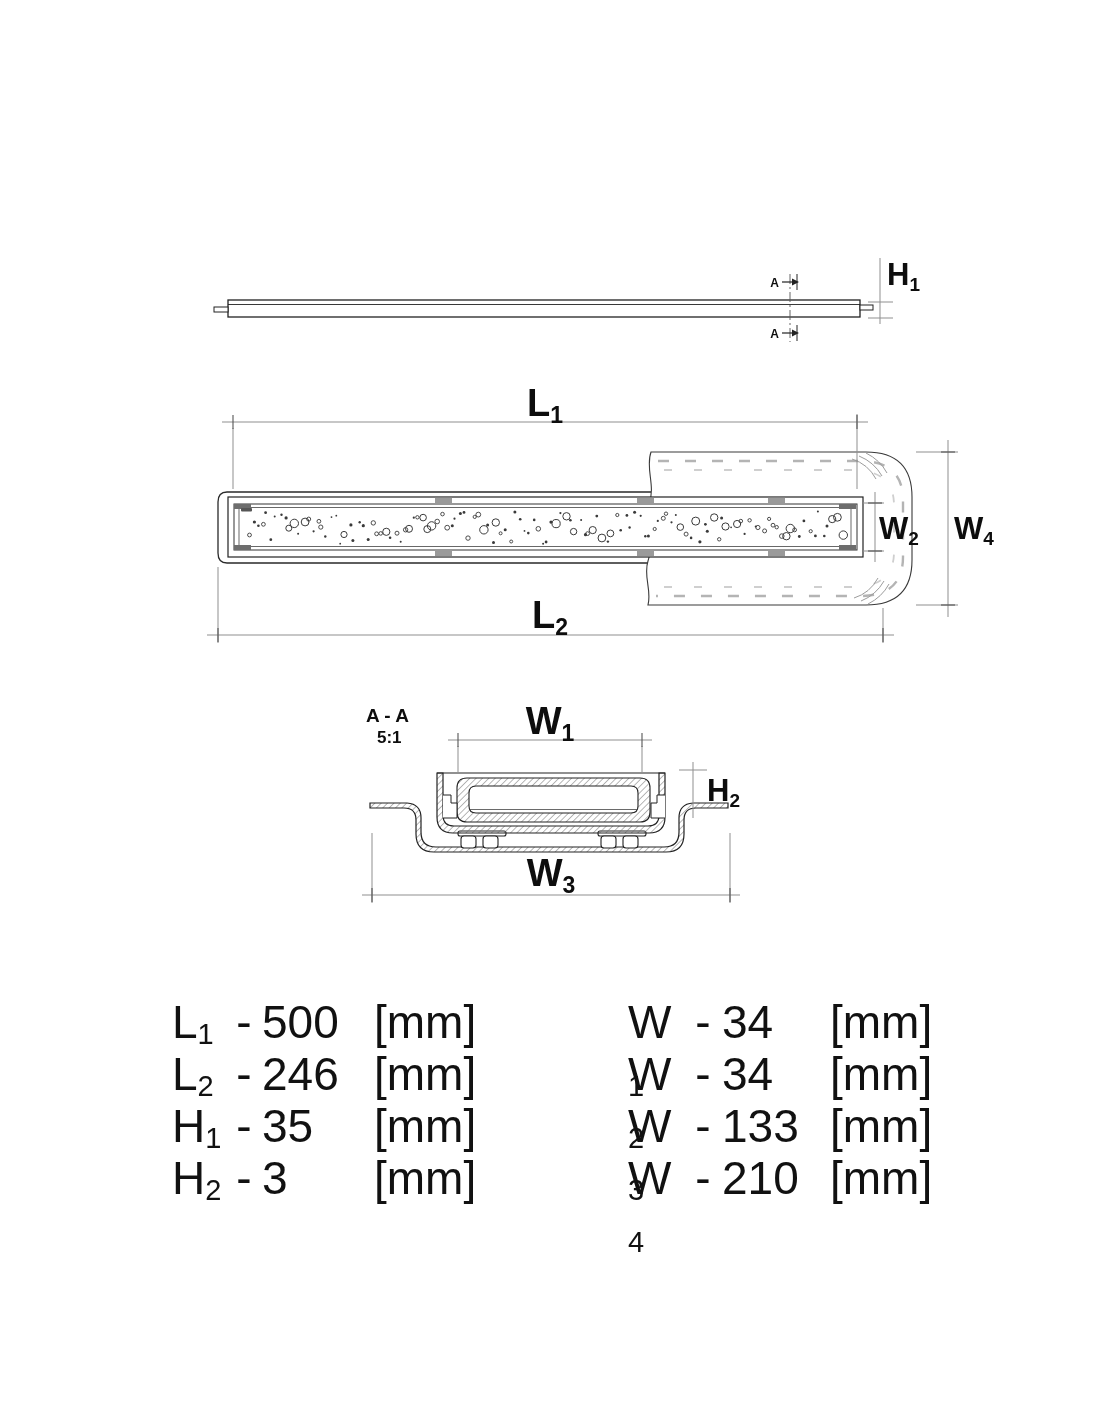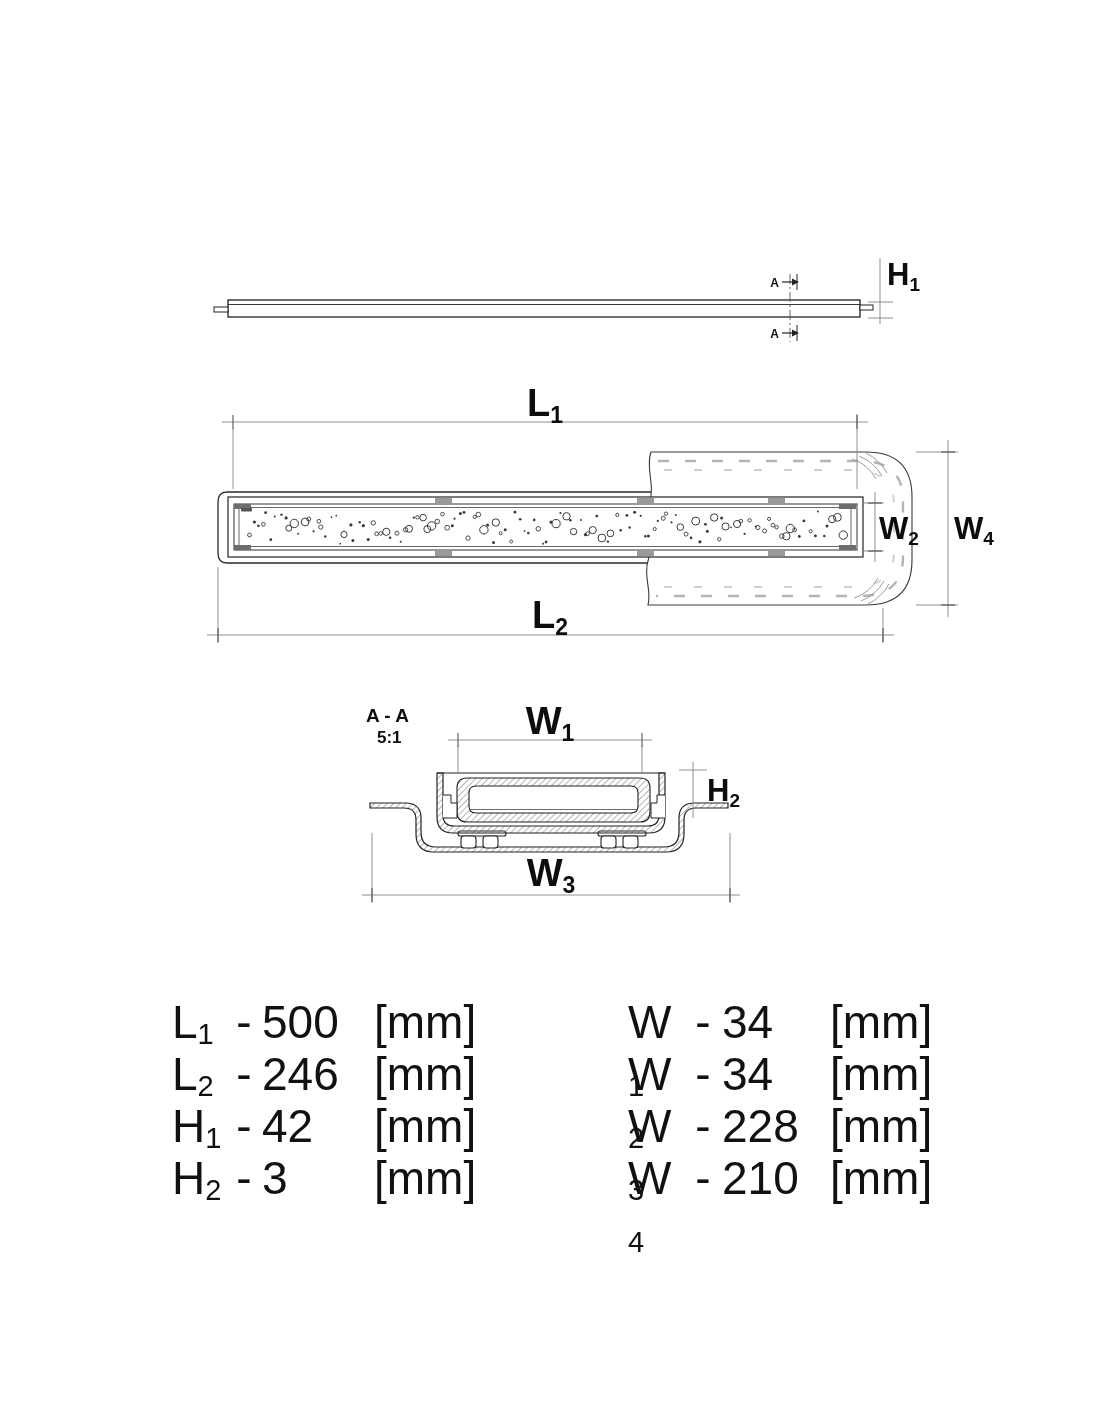--- a/index.html
+++ b/index.html
@@ -330,21 +330,21 @@
   </div>
   <div class="dim-row">
     <span class="cell-label"><span>L</span><span class="subn">2</span></span>
     <span class="cell-dash">-</span>
     <span class="cell-value">246</span>
     <span class="cell-unit">[mm]</span>
   </div>
   <div class="dim-row">
     <span class="cell-label"><span>H</span><span class="subn">1</span></span>
     <span class="cell-dash">-</span>
-    <span class="cell-value">42</span>
+    <span class="cell-value">35</span>
     <span class="cell-unit">[mm]</span>
   </div>
   <div class="dim-row">
     <span class="cell-label"><span>H</span><span class="subn">2</span></span>
     <span class="cell-dash">-</span>
     <span class="cell-value">3</span>
     <span class="cell-unit">[mm]</span>
   </div>
 </div>
 
@@ -357,21 +357,21 @@
   </div>
   <div class="dim-row">
     <span class="cell-label"><span>W</span><span class="subn">2</span></span>
     <span class="cell-dash">-</span>
     <span class="cell-value">34</span>
     <span class="cell-unit">[mm]</span>
   </div>
   <div class="dim-row">
     <span class="cell-label"><span>W</span><span class="subn">3</span></span>
     <span class="cell-dash">-</span>
-    <span class="cell-value">228</span>
+    <span class="cell-value">133</span>
     <span class="cell-unit">[mm]</span>
   </div>
   <div class="dim-row">
     <span class="cell-label"><span>W</span><span class="subn">4</span></span>
     <span class="cell-dash">-</span>
     <span class="cell-value">210</span>
     <span class="cell-unit">[mm]</span>
   </div>
 </div>
 </div>

